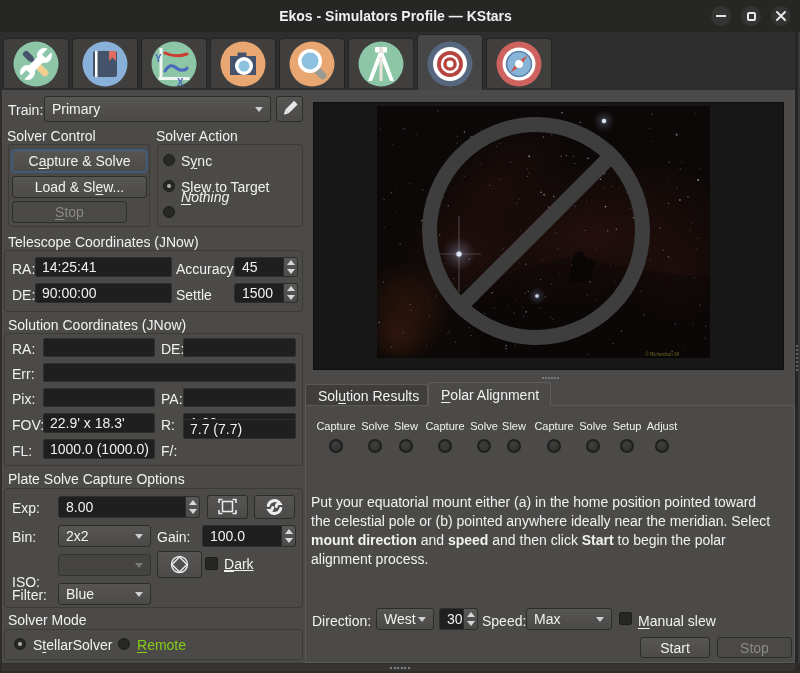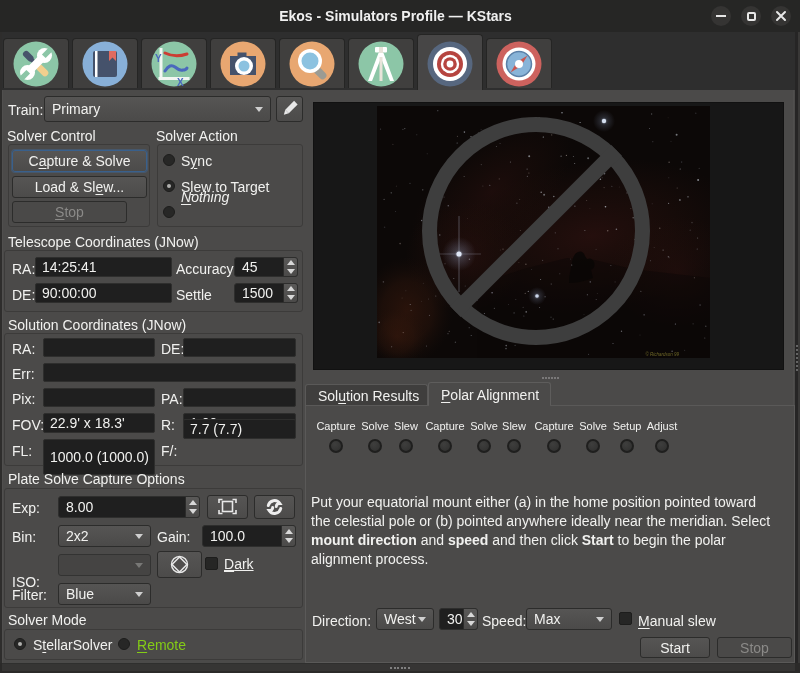--- a/index.html
+++ b/index.html
@@ -211,21 +211,21 @@
   <div class="input" style="left:43px;top:363px;width:253px;height:19px;"></div>
   <div class="lbl" style="left:12px;top:391px;">Pix:</div>
   <div class="input" style="left:43px;top:388px;width:112px;height:19px;"></div>
   <div class="lbl" style="left:161px;top:391px;">PA:</div>
   <div class="input" style="left:183px;top:388px;width:113px;height:19px;"></div>
   <div class="lbl" style="left:12px;top:417px;">FOV:</div>
   <div class="input" style="left:43px;top:413px;width:112px;height:20px;">22.9' x 18.3'</div>
   <div class="lbl" style="left:161px;top:417px;">R:</div>
   <div class="input" style="left:183px;top:413px;width:113px;height:20px;">1.00x</div>
   <div class="lbl" style="left:12px;top:443px;">FL:</div>
-  <div class="input" style="left:43px;top:439px;width:112px;height:36px;">1000.0 (1000.0)</div>
+  <div class="input" style="left:43px;top:439px;width:112px;height:20px;">1000.0 (1000.0)</div>
   <div class="lbl" style="left:161px;top:443px;">F/:</div>
   <div class="input" style="left:183px;top:419px;width:113px;height:20px;">7.7 (7.7)</div>
 
   <div class="lbl" style="left:8px;top:471px;">Plate Solve Capture Options</div>
   <div class="gbox" style="left:4px;top:488px;width:299px;height:120px;"></div>
   <div class="lbl" style="left:12px;top:500px;">Exp:</div>
   <div class="spin" style="left:58px;top:496px;width:142px;height:22px;">
       <span class="txt">8.00</span>
       <span class="btns">
         <span class="up"></span>

